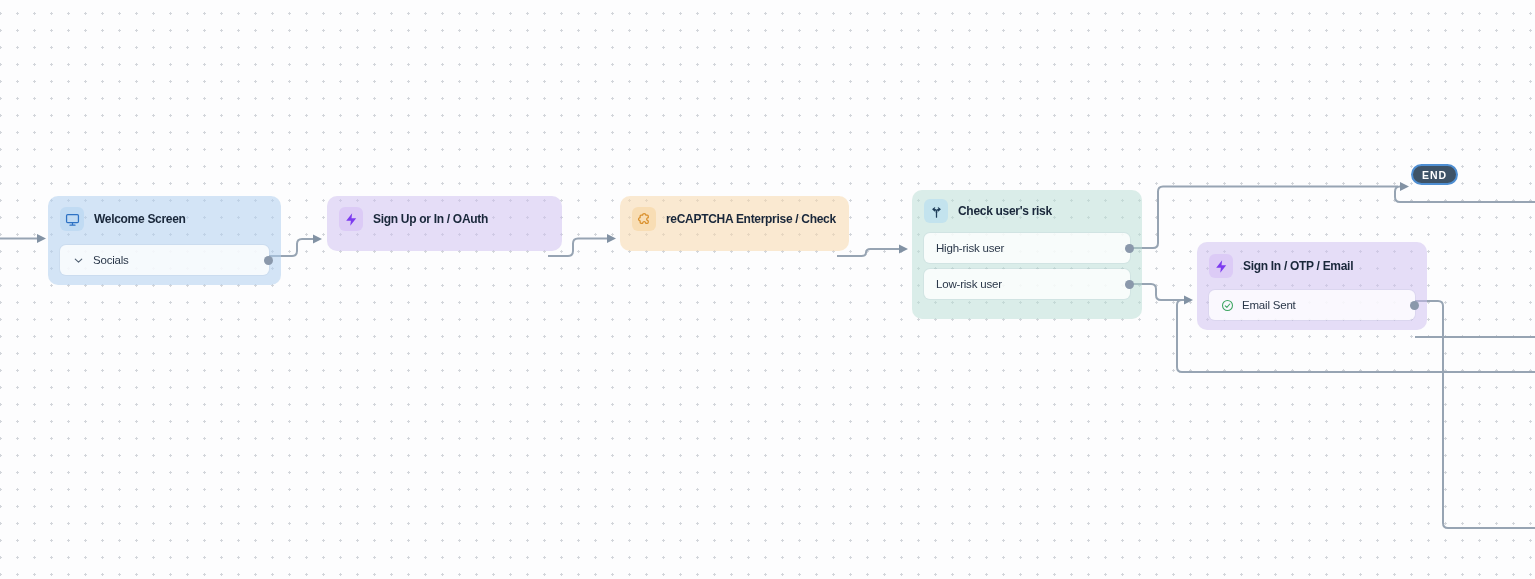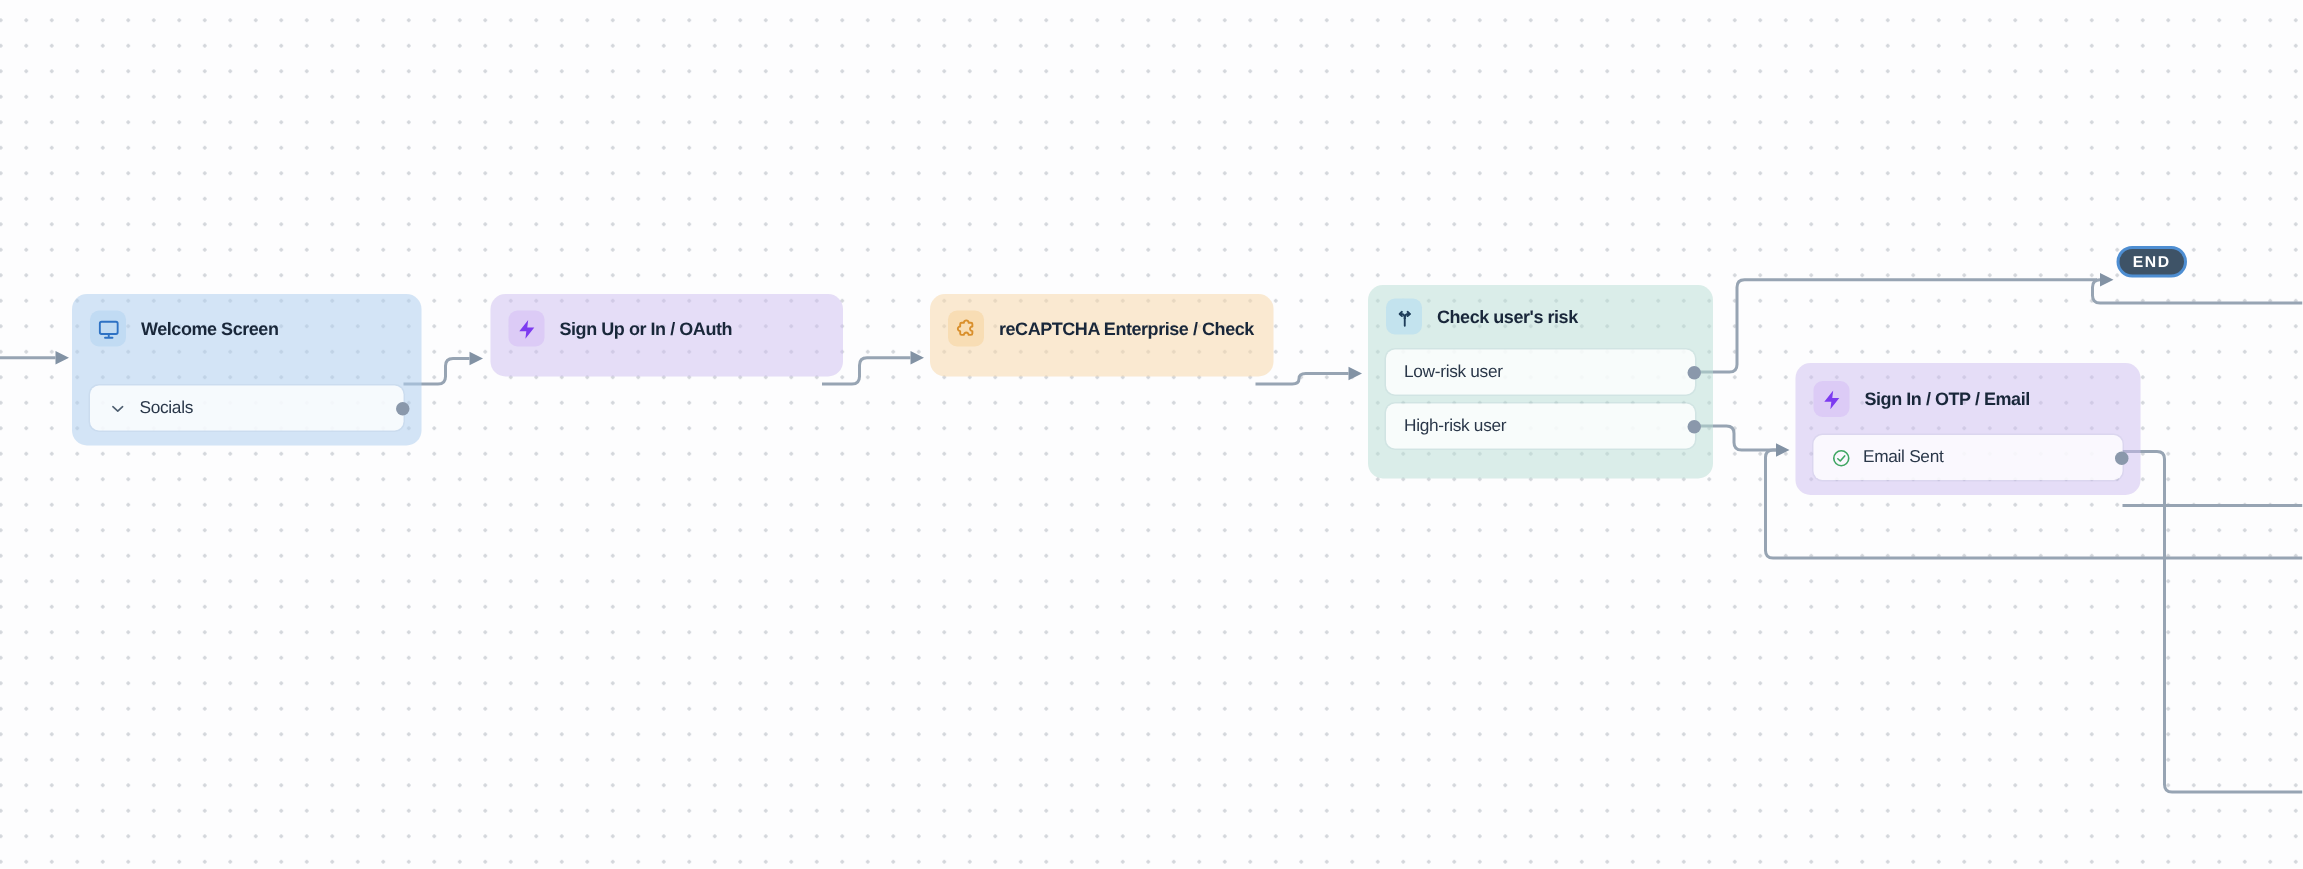--- a/index.html
+++ b/index.html
@@ -99,21 +99,21 @@
     <path d="M1535,372 H1182 Q1177,372 1177,367 V305 Q1177,300 1182,300 H1184"></path>
     <polygon points="1193,300 1184,295.5 1184,304.5"></polygon>
 
     <path d="M1415,301 H1438 Q1443,301 1443,306 V523 Q1443,528 1448,528 H1535"></path>
 
     <path d="M1415,337 H1535"></path>
   </svg>
 
   <div id="nodes-root">
       <div class="node" style="left: 48px; top: 196px; width: 233px; padding-top: 11px; padding-bottom: 10px; background: rgba(176, 208, 238, 0.55);">
-        <div class="node-header" style="margin-bottom: 26px;">
+        <div class="node-header" style="margin-bottom: 14px;">
           <span class="icon-tile" style="background: rgb(193, 219, 243);">
             <svg width="15" height="15" viewBox="0 0 24 24" fill="none" stroke="#2e72c4" stroke-width="2" stroke-linecap="round" stroke-linejoin="round">
               <rect x="2.5" y="4" width="19" height="13" rx="1.8"></rect>
               <path d="M8 21h8M12 17.5V21"></path>
             </svg>
           </span>
           <span class="node-title">Welcome Screen</span>
         </div>
         <div class="row">
           <span class="row-icon">
@@ -152,25 +152,25 @@
               <path d="M12 21v-8"></path>
               <path d="M12 13c0-3-1.6-4.5-4-4.5H6.8"></path>
               <path d="M12 13c0-3 1.6-4.5 4-4.5h1.2"></path>
               <path d="M9 6.2 6.5 8.5 9 10.8"></path>
               <path d="M15 6.2 17.5 8.5 15 10.8"></path>
             </svg>
           </span>
           <span class="node-title">Check user's risk</span>
         </div>
         <div class="row">
-          <span class="row-label">Low-risk user</span>
+          <span class="row-label">High-risk user</span>
           <span class="dot"></span>
         </div>
         <div class="row">
-          <span class="row-label">High-risk user</span>
+          <span class="row-label">Low-risk user</span>
           <span class="dot"></span>
         </div>
       </div>
       <div class="node" style="left: 1197px; top: 242px; width: 230px; padding-top: 12px; padding-bottom: 10px; background: rgba(205, 189, 240, 0.5);">
         <div class="node-header" style="margin-bottom: 12px;">
           <span class="icon-tile" style="background: rgb(220, 203, 246);">
             <svg width="15" height="15" viewBox="0 0 24 24" fill="#7d3bf0">
               <path d="M13 2 3.5 14H11l-1 8 9.5-12H12l1-8z"></path>
             </svg>
           </span>

